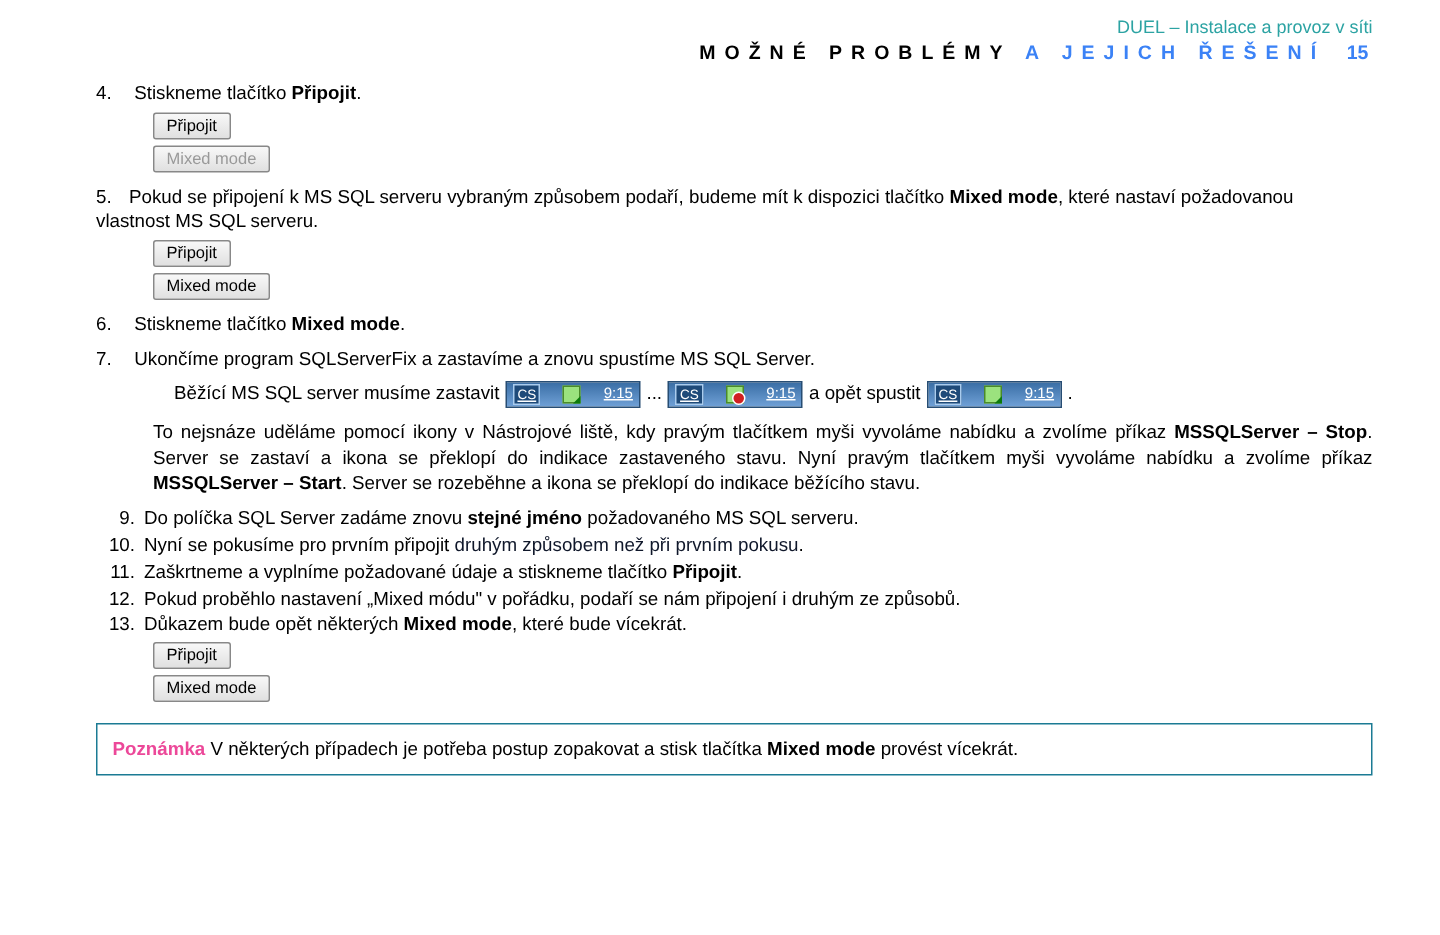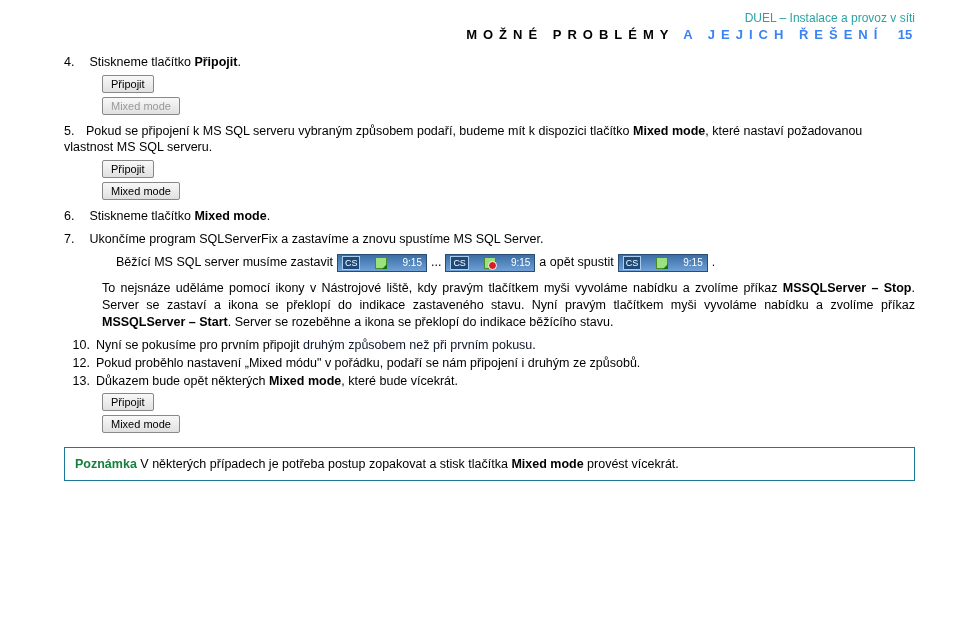--- a/index.html
+++ b/index.html
@@ -60,20 +60,21 @@
   .tray {
     display: inline-flex;
     align-items: center;
     background: linear-gradient(#3a6ea5,#6fa0d6);
     border: 1px solid #274d73;
     padding: 1px 4px;
     font-size: 10px;
     color: #fff;
     font-family: Tahoma, Arial, sans-serif;
     gap: 15px;
+    text-decoration: underline;
   }
   .tray-lang {
     background: #1e4a79;
     padding: 0 2px;
     font-size: 9px;
     border: 1px solid #aaccee;
   }
   .tray-ico {
     width: 12px; height: 12px;
     display: inline-block;
@@ -98,21 +99,21 @@
     width:7px;height:7px; border-radius:50%;
     background:#d02020; border:1px solid #fff;
   }
   .para { margin: 0 0 6px 38px; text-align: justify; }
   .note-box {
     border: 1px solid #1b7b94;
     margin: 14px 0 0 0;
     padding: 8px 10px;
     font-size: 12.5px;
   }
-  .note-label { color: #15803d; font-weight: bold; }
+  .note-label { color: #ec4899; font-weight: bold; }
   .red { color: #0f172a; }
   .step-num2 { display:inline-block; width:26px; text-align:right; margin-right:6px; }
   .list2 { margin-top:2px; }
   .list2 .row { margin:1px 0; }
 </style>
 </head>
 <body>
 
 <div class="header">
   <div class="header-title">DUEL – Instalace a provoz v síti</div>
@@ -170,21 +171,23 @@
     <span>9:15</span>
   </span>
   <span>.</span>
 </div>
 
 <div class="para">
   <span>To nejsnáze uděláme pomocí ikony v Nástrojové liště, kdy pravým tlačítkem myši vyvoláme nabídku a zvolíme příkaz </span><b>MSSQLServer – Stop</b><span>. Server se zastaví a ikona se překlopí do indikace zastaveného stavu. Nyní pravým tlačítkem myši vyvoláme nabídku a zvolíme příkaz </span><b>MSSQLServer – Start</b><span>. Server se rozeběhne a ikona se překlopí do indikace běžícího stavu.</span>
 </div>
 
 <div class="list2">
+  <div class="row"><span class="step-num2">9.</span><span>Do políčka SQL Server zadáme znovu </span><b>stejné jméno</b><span> požadovaného MS SQL serveru.</span></div>
   <div class="row"><span class="step-num2">10.</span><span>Nyní se pokusíme pro prvním připojit </span><span class="red">druhým způsobem než při prvním pokusu</span><span>.</span></div>
+  <div class="row"><span class="step-num2">11.</span><span>Zaškrtneme a vyplníme požadované údaje a stiskneme tlačítko </span><b>Připojit</b><span>.</span></div>
   <div class="row"><span class="step-num2">12.</span><span>Pokud proběhlo nastavení „Mixed módu" v pořádku, podaří se nám připojení i druhým ze způsobů.</span></div>
   <div class="row"><span class="step-num2">13.</span><span>Důkazem bude opět některých </span><b>Mixed mode</b><span>, které bude vícekrát.</span></div>
 </div>
 
 <div class="btn-stack">
   <div><span class="btn">Připojit</span></div>
   <div style="margin-top:4px"><span class="btn">Mixed mode</span></div>
 </div>
 
 <div class="note-box">

